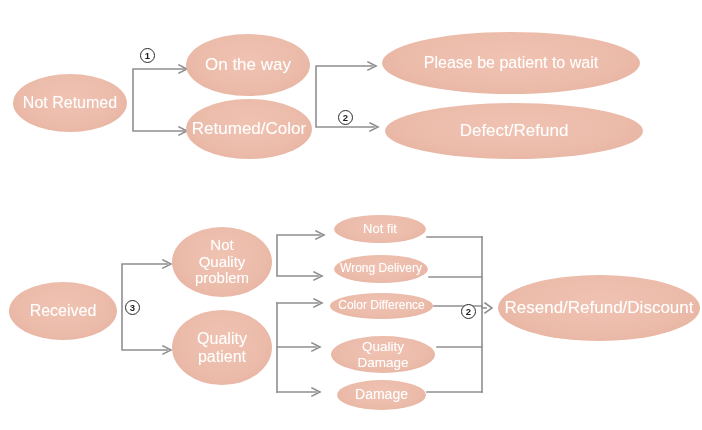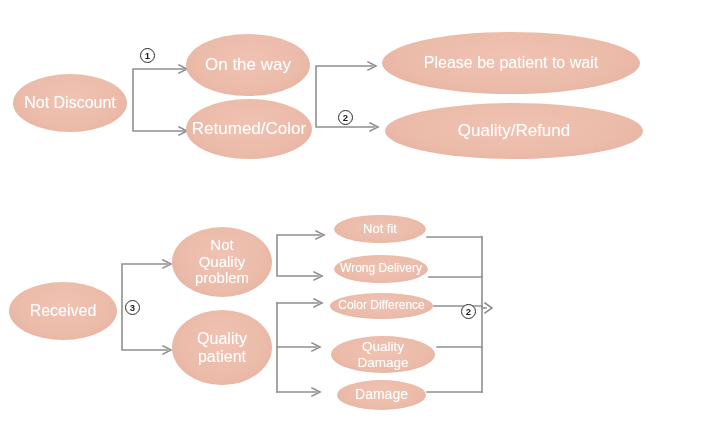--- a/index.html
+++ b/index.html
@@ -77,32 +77,33 @@
     <path d="M427,237 L482,237"></path>
     <path d="M429,277 L482,277"></path>
     <path d="M434,306 L482,306"></path>
     <path d="M437,347 L482,347"></path>
     <path d="M427,392 L482,392"></path>
     <path d="M482,237 L482,392"></path>
     <path d="M482,308 L486,308"></path>
     <path d="M485,303 L492,308 L485,313"></path>
   </svg>
 
-  <div class="node n-not-received">Not Discount</div>
+  <div class="node n-not-received">Not Retumed</div>
   <div class="marker m-1">1</div>
   <div class="node n-on-the-way">On the way</div>
   <div class="node n-returned-lost">Retumed/Color</div>
   <div class="marker m-2a">2</div>
   <div class="node n-please-wait">Please be patient to wait</div>
-  <div class="node n-resend-refund">Quality/Refund</div>
+  <div class="node n-resend-refund">Defect/Refund</div>
 
   <div class="node n-received">Received</div>
   <div class="marker m-3">3</div>
   <div class="node n-not-quality">Not Quality problem</div>
   <div class="node n-quality-problem">Quality patient</div>
   <div class="node n-not-fit">Not fit</div>
   <div class="node n-color-difference">Color Difference</div>
   <div class="node n-wrong-delivery">Wrong Delivery</div>
   <div class="node n-quality-defect">Quality Damage</div>
   <div class="node n-damage">Damage</div>
   <div class="marker m-2b">2</div>
+  <div class="node n-resend-discount">Resend/Refund/Discount</div>
 
 </div>
 
 </body></html>

